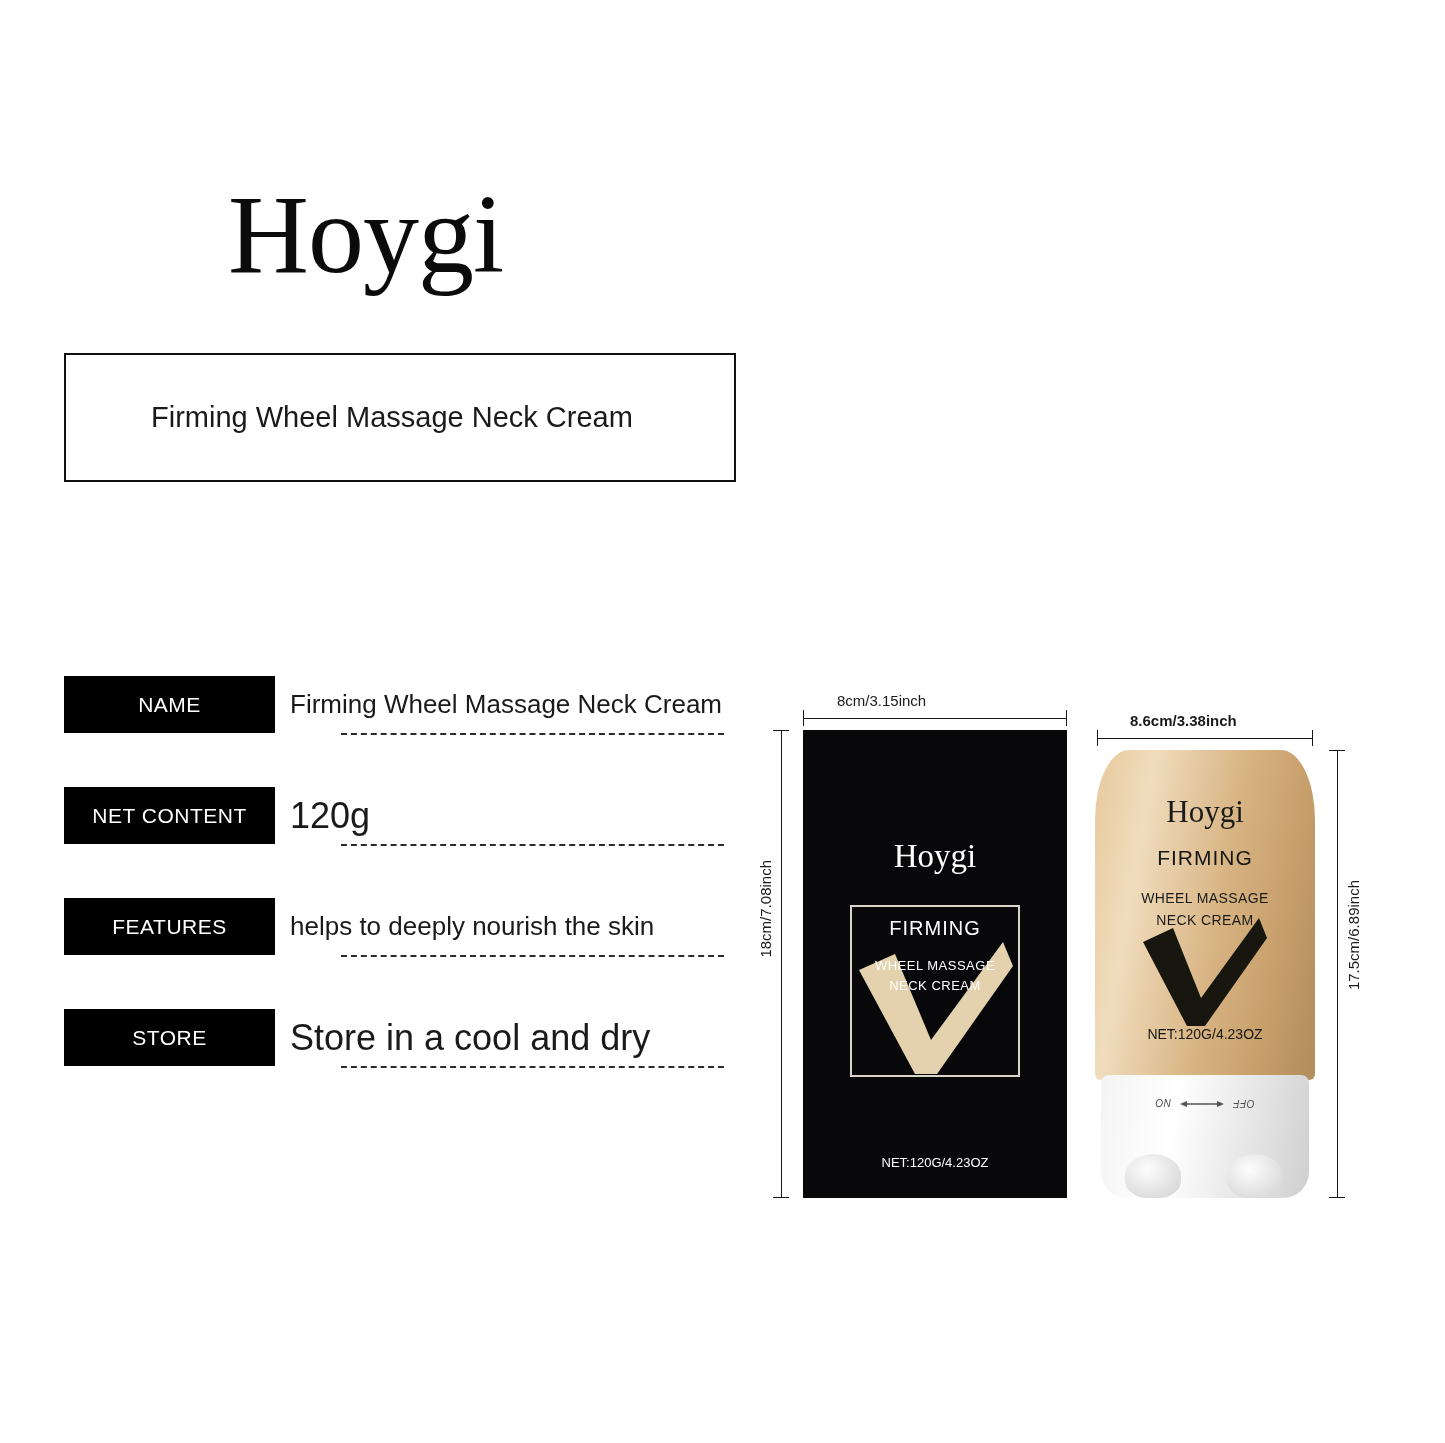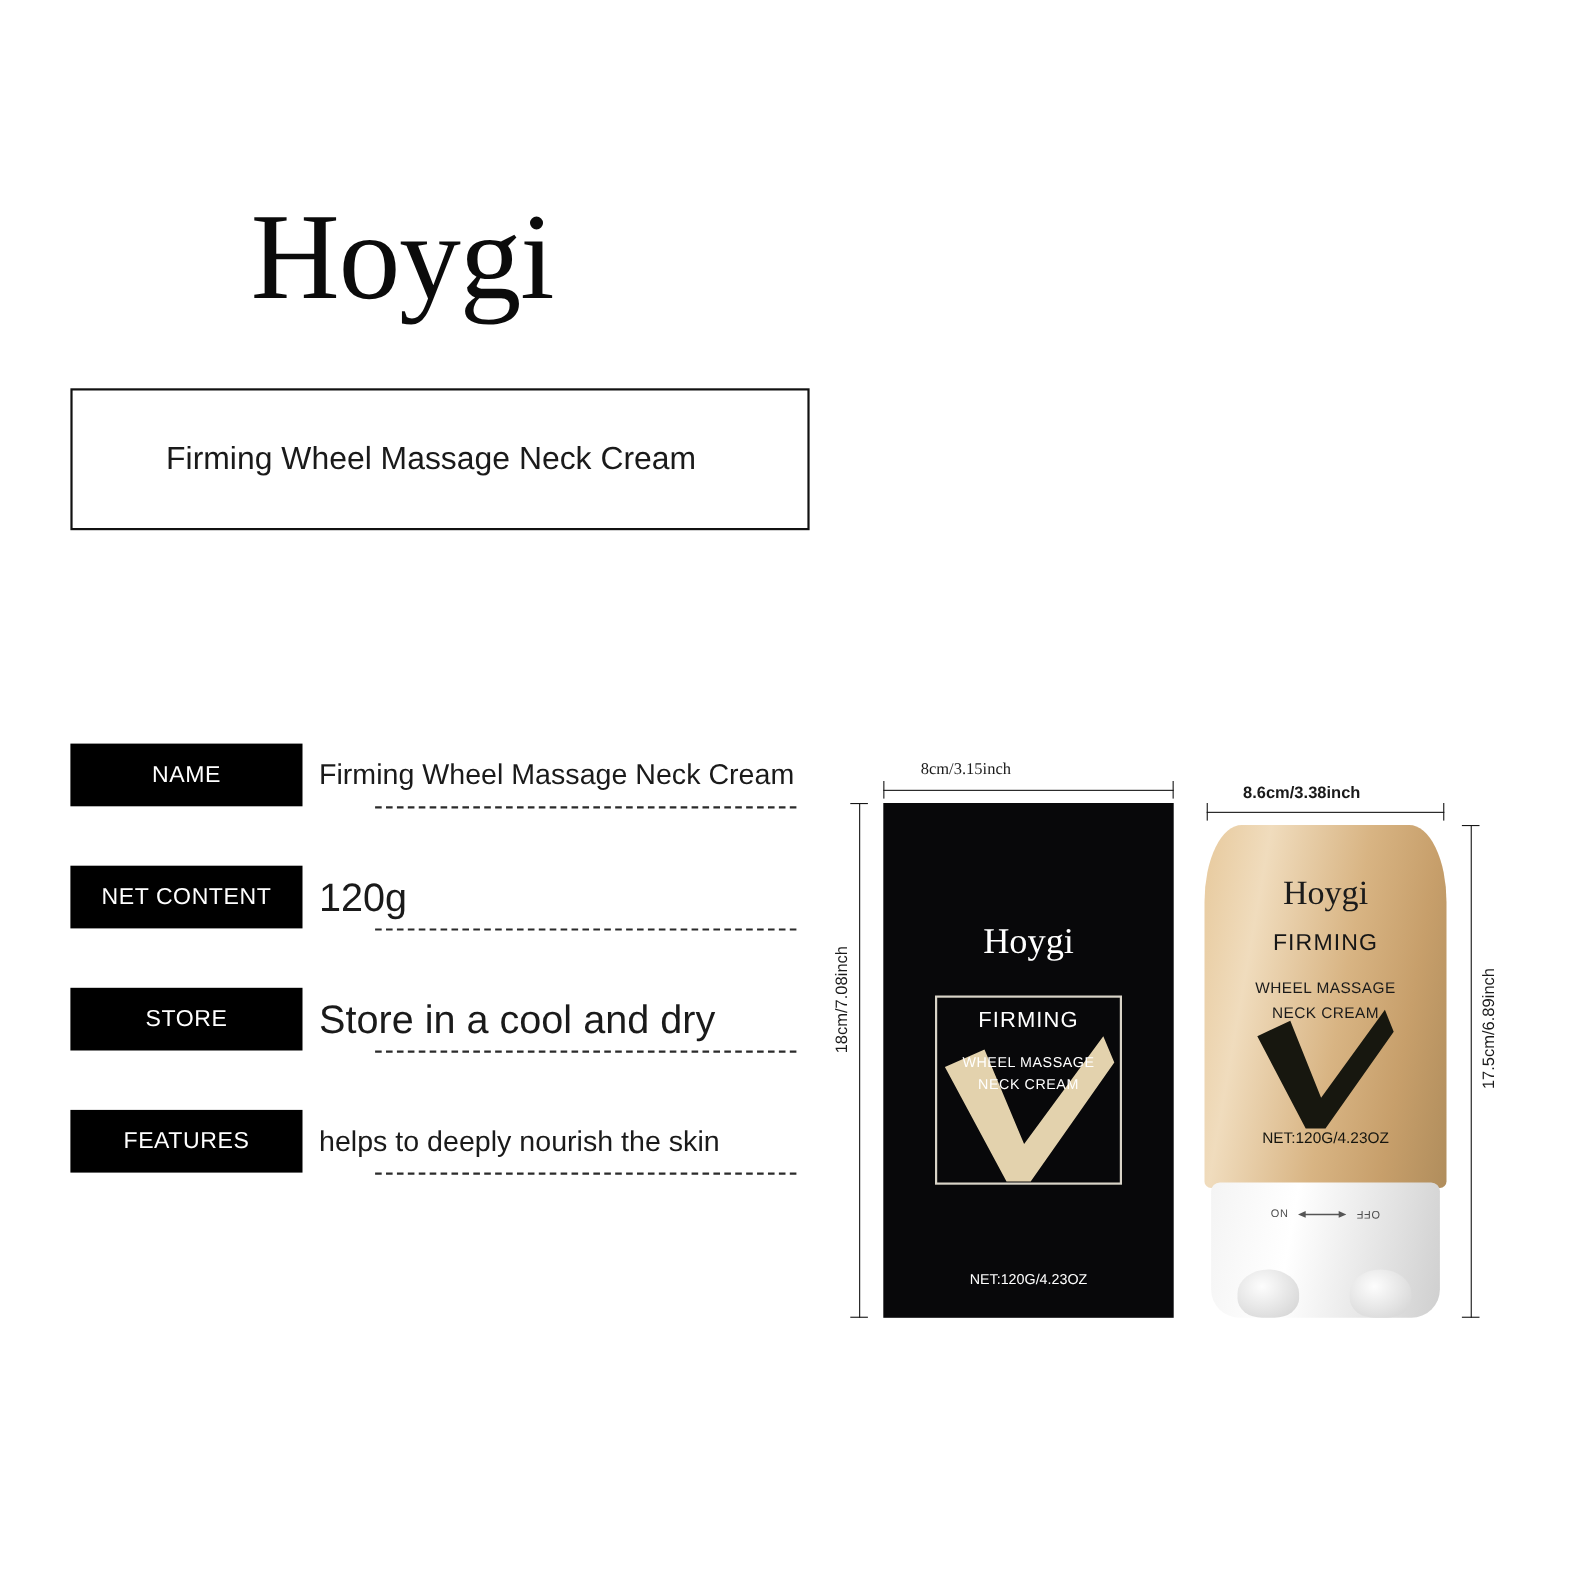--- a/index.html
+++ b/index.html
@@ -211,21 +211,21 @@
   .tube .net {
     position: absolute; top: 276px; width: 100%;
     text-align: center; color: #15150f; font-size: 14px;
   }
   .tube .check {
     position: absolute; left: 44px; top: 160px; width: 130px; height: 120px;
   }
   .tube .onoff {
     position: absolute; top: 348px; left: 0; width: 100%;
     display: flex; align-items: center; justify-content: center; gap: 9px;
-    font-size: 10px; color: #4d4d4d; letter-spacing: .5px;
+    font-size: 10px; color: #4d4d4d; letter-spacing: .5px; font-style: italic;
   }
   .tube .onoff .arrow { width: 44px; height: 10px; position: relative; }
   .flip { transform: rotate(180deg); }
 
   
   .dim-label {
     position: absolute;
     font-size: 15px;
     color: #1a1a1a;
     white-space: nowrap;
@@ -269,38 +269,38 @@
     <div class="dash"></div>
   </div>
 
   <div class="spec-row big">
     <div class="spec-label">NET  CONTENT</div>
     <div class="spec-value">120g</div>
     <div class="dash"></div>
   </div>
 
 
+  <div class="spec-row">
+    <div class="spec-label">FEATURES</div>
+    <div class="spec-value">helps to deeply nourish the skin</div>
+    <div class="dash"></div>
+  </div>
+
   <div class="spec-row big">
     <div class="spec-label">STORE</div>
     <div class="spec-value">Store in a cool and dry</div>
     <div class="dash"></div>
   </div>
 
-  <div class="spec-row">
-    <div class="spec-label">FEATURES</div>
-    <div class="spec-value">helps to deeply nourish the skin</div>
-    <div class="dash"></div>
-  </div>
-
 
 </div>
 
 <div class="product-area">
 
-  <div class="dim-label" style="left:92px; top:2px;font-family:Liberation Serif, serif;">8cm/3.15inch</div>
+  <div class="dim-label" style="left:92px; top:2px;">8cm/3.15inch</div>
   <div class="bar-h" style="left:58px; top:28px; width:264px;"></div>
   <div class="tick" style="left:58px; top:20px; width:1px; height:16px;"></div>
   <div class="tick" style="left:321px; top:20px; width:1px; height:16px;"></div>
 
   <div class="dim-label vert" style="left:12px; top:170px;">18cm/7.08inch</div>
   <div class="bar-v" style="left:36px; top:40px; height:468px;"></div>
   <div class="tick" style="left:28px; top:40px; width:16px; height:1px;"></div>
   <div class="tick" style="left:28px; top:507px; width:16px; height:1px;"></div>
 
   <div class="carton">

